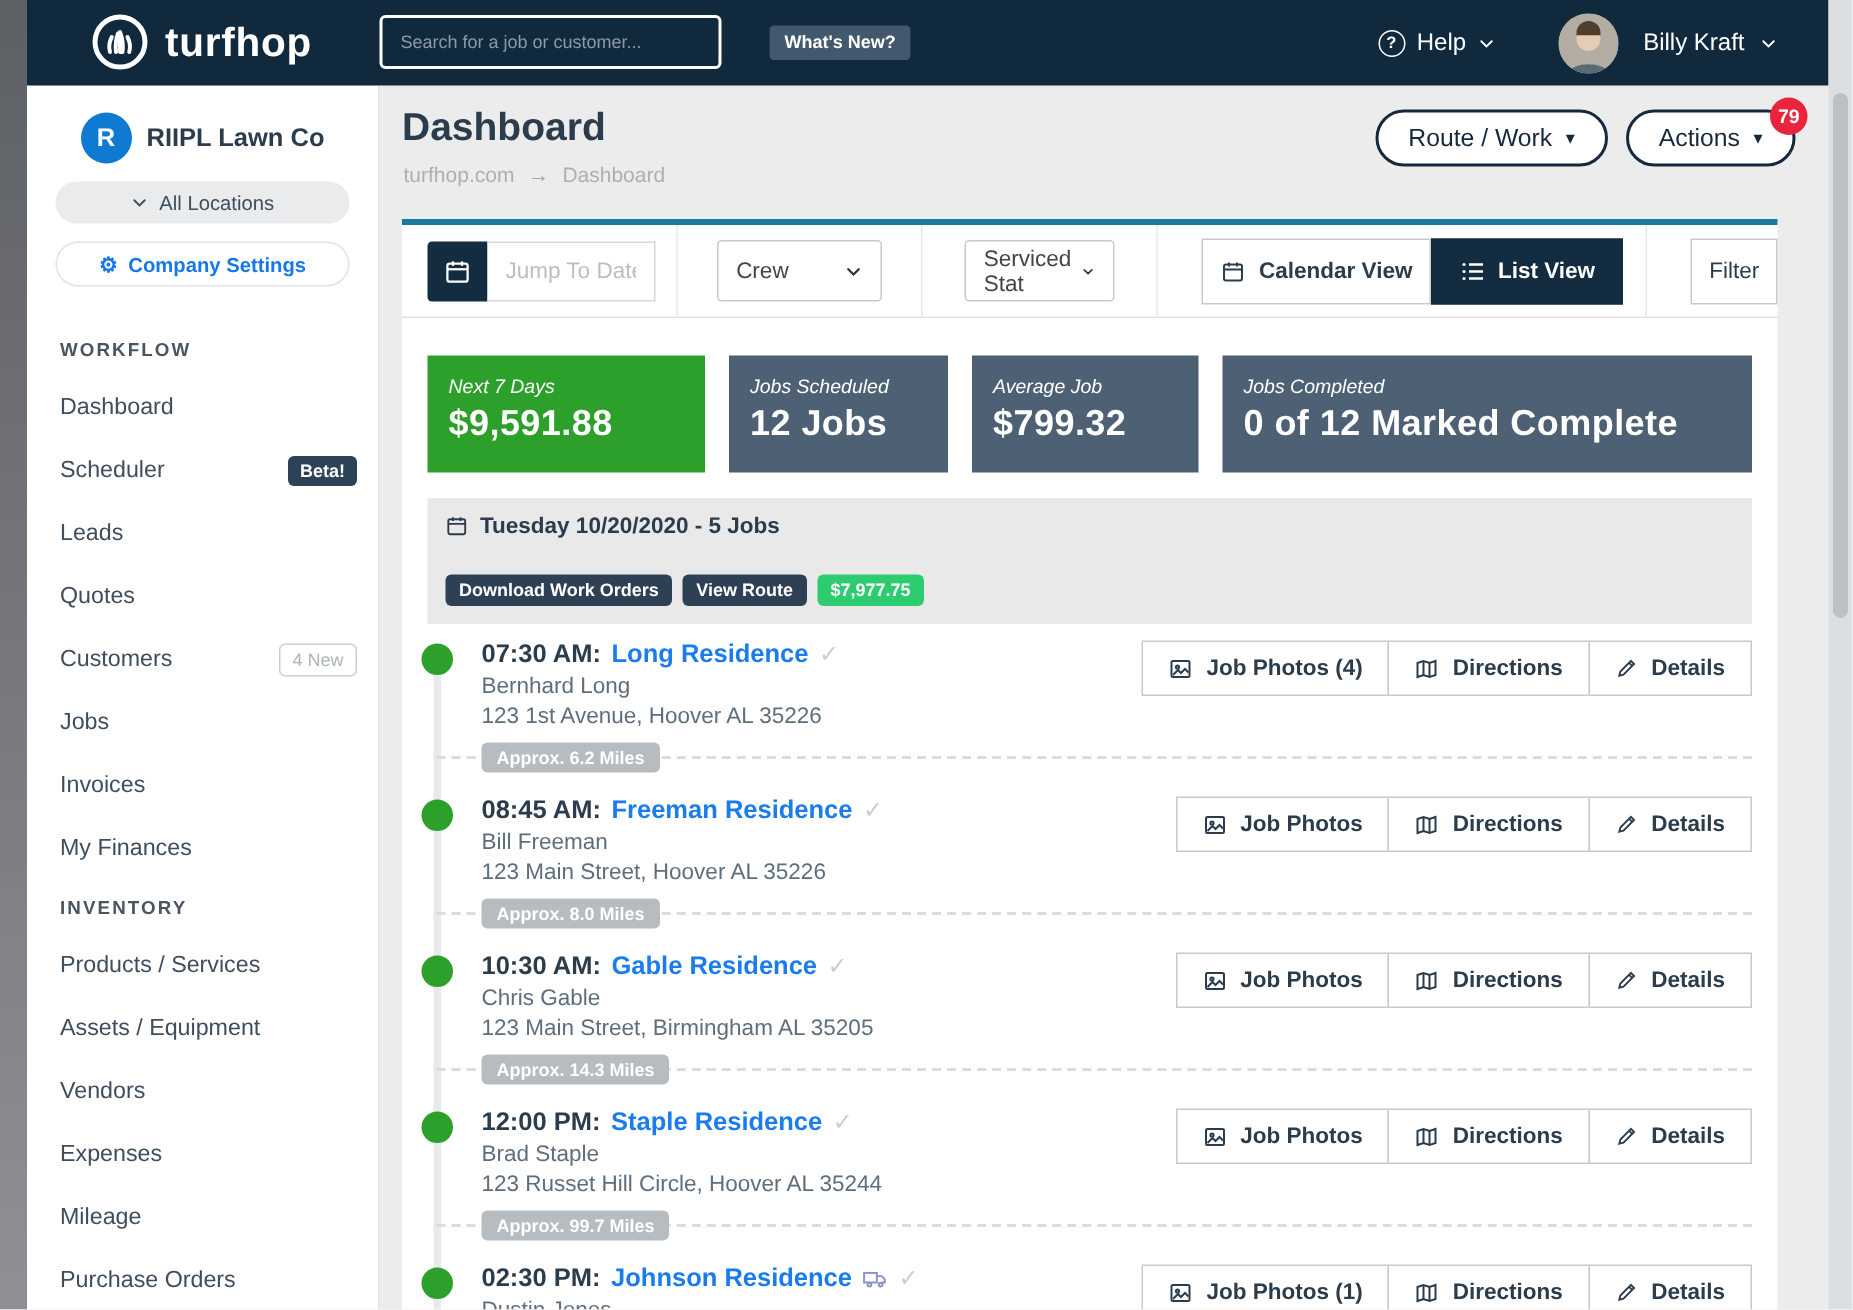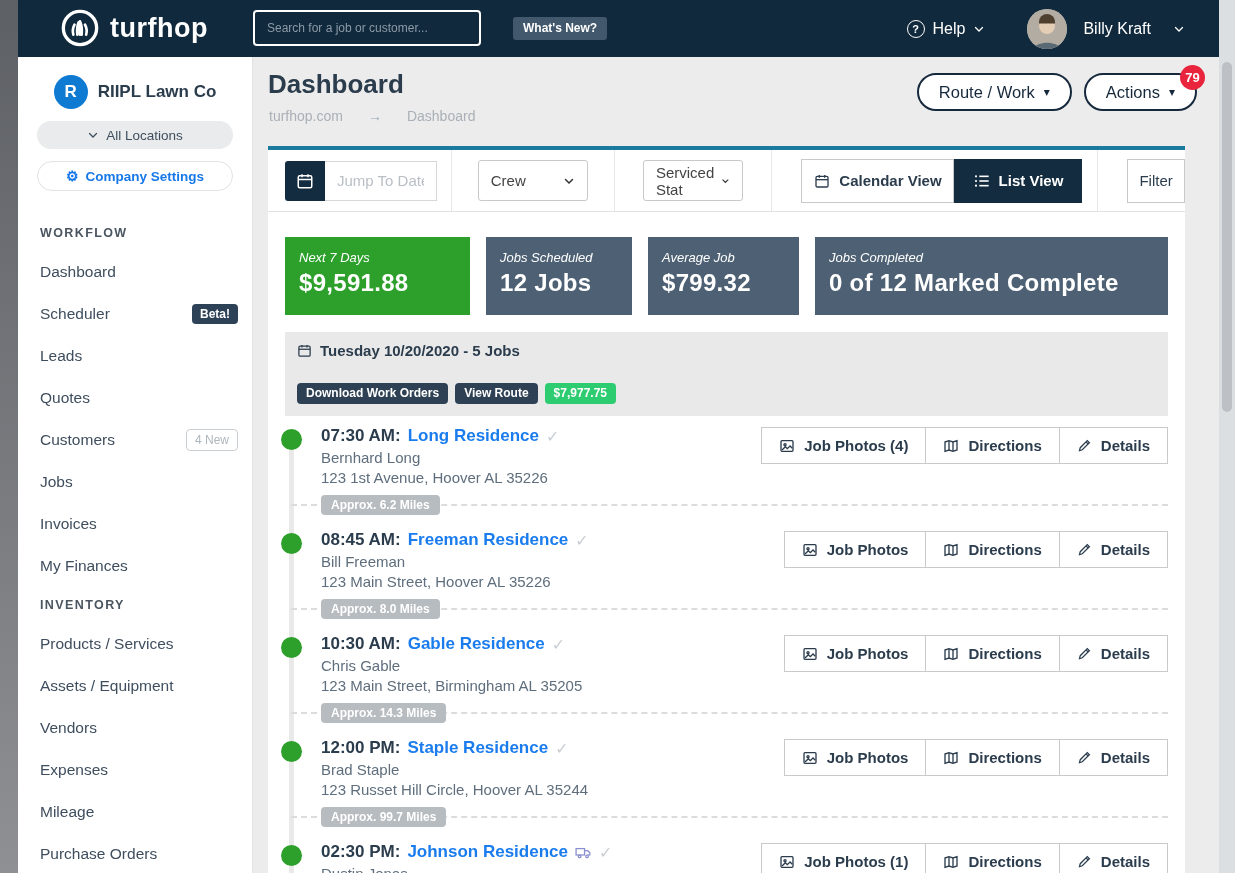--- a/index.html
+++ b/index.html
@@ -27,21 +27,21 @@
     background:#42586d; color:#fff; font-size:12px; font-weight:bold; border:none;
     border-radius:3px; padding:0 10px; cursor:pointer; font-family:inherit; }
   .topbar-right { position:absolute; right:34px; top:0; height:57px; display:flex; align-items:center; gap:16px; }
   .help-group { display:flex; align-items:center; gap:8px; color:#fff; cursor:pointer; }
   .q-circle { width:18px; height:18px; border:1.5px solid #fff; border-radius:50%;
     display:flex; align-items:center; justify-content:center; font-size:11px; font-weight:bold; }
   .help-label { font-size:16px; }
   .chev { width:12px; height:12px; }
   .avatar { width:40px; height:40px; border-radius:50%; overflow:hidden; margin-left:26px; cursor:pointer;
     background:#a8a8a8; }
-  .user-group { display:flex; align-items:center; gap:22px; color:#fff; cursor:pointer; }
+  .user-group { display:flex; align-items:center; gap:10px; color:#fff; cursor:pointer; }
   .user-name { font-size:16px; }
 
   
   .sidebar { position:absolute; left:18px; top:57px; width:235px; height:816px;
     background:#fff; border-right:1px solid #e2e2e2; z-index:10; }
   .company-row { margin-top:18px; display:flex; align-items:center; justify-content:center; gap:10px; }
   .company-logo { width:34px; height:34px; border-radius:50%; background:#0f7ad2; color:#fff;
     font-weight:bold; font-size:17px; display:flex; align-items:center; justify-content:center; }
   .company-name { font-size:17px; font-weight:bold; color:#2b3c4d; }
   .pill { display:flex; align-items:center; justify-content:center; gap:7px; width:196px;
@@ -59,21 +59,21 @@
   .nav-label { font-size:15.5px; color:#3f4e5e; }
   .nav-badge { font-size:12px; border-radius:4px; padding:3px 8px; }
   .badge-dark { background:#2e4257; color:#fff; font-weight:bold; }
   .badge-outline { background:#fff; border:1px solid #c9ced3; color:#aeb6bd; }
 
   
   .main { position:absolute; left:253px; top:57px; width:966px; height:816px; background:#ececec; }
   .page-header { position:relative; height:89px; }
   .page-title { position:absolute; left:15px; top:12px; font-size:26px; font-weight:bold; color:#2b3c4d; }
   .breadcrumb { position:absolute; left:16px; top:51px; font-size:14px; color:#a9b0b7;
-    display:flex; gap:25px; align-items:center; }
+    display:flex; gap:9px; align-items:center; }
   .crumb-arrow { color:#9aa8b4; }
   .header-buttons { position:absolute; right:22px; top:16px; display:flex; gap:12px; }
   .pill-btn { position:relative; height:38px; border:2px solid #16293c; border-radius:19px;
     background:#fff; color:#16293c; font-size:16.5px; padding:0 20px; display:flex;
     align-items:center; gap:9px; cursor:pointer; font-family:inherit; }
   .caret { font-size:12px; line-height:1; }
   .count-badge { position:absolute; top:-10px; right:-10px; width:25px; height:25px; border-radius:50%;
     background:#e8253d; color:#fff; font-size:13px; font-weight:bold;
     display:flex; align-items:center; justify-content:center; }
 

